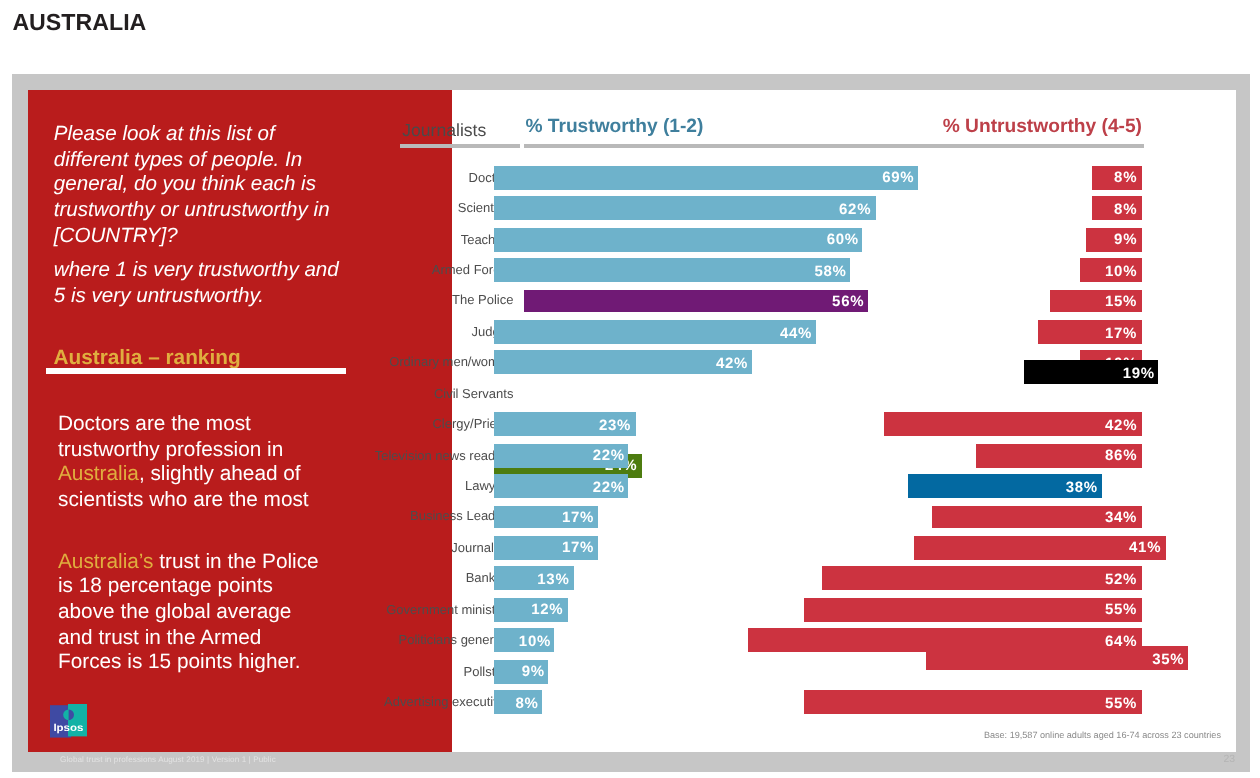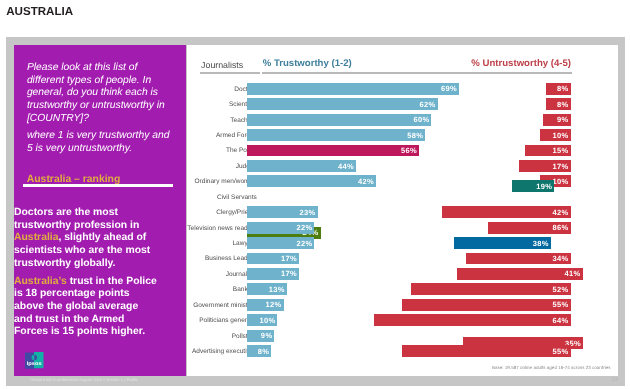--- a/index.html
+++ b/index.html
@@ -6,32 +6,32 @@
   body{width:630px;height:389px;overflow:hidden;font-family:"Liberation Sans",sans-serif;
     -webkit-font-smoothing:antialiased;text-rendering:geometricPrecision;}
   #page{position:relative;width:630px;height:389px;background:#fff;}
 
   #slide-title{position:absolute;left:6.2px;top:4.6px;font-size:11.6px;font-weight:bold;
     letter-spacing:0px;line-height:14px;color:#231f20;font-family:"Liberation Sans",sans-serif;}
 
   #frame{position:absolute;left:6px;top:37px;width:619px;height:348.5px;background:#c6c6c6;}
   #white-area{position:absolute;left:186.7px;top:45px;width:431px;height:331px;background:#fff;}
 
-  #left-panel{position:absolute;left:14px;top:45px;width:172px;height:331px;background:#a21caf;}
+  #left-panel{position:absolute;left:14px;top:45px;width:172px;height:331px;background:#b91c1c;padding-left:40px;}
 
   .q-text>div,.body-text>div{width:max-content;}
   .q-text{position:absolute;left:12.9px;color:#ffffff;font-style:italic;font-size:10.3px;
      line-height:12.6px;font-family:"Liberation Sans",sans-serif;white-space:nowrap;}
   #q1{top:17.2px;}
   #q2{top:85.0px;}
 
   #rank-head{position:absolute;left:12.75px;top:128.7px;color:#e0ae3f;font-weight:bold;font-size:10.4px;line-height:12.9px;}
   #rank-rule{position:absolute;left:9.2px;top:139.2px;width:150.1px;height:2.6px;background:#fff;}
 
-  .body-text{position:absolute;left:0;color:#fff;font-weight:bold;font-size:10.4px;
+  .body-text{position:absolute;left:15px;color:#fff;font-weight:normal;font-size:10.4px;
     line-height:12.6px;white-space:nowrap;}
   #b1{top:162.2px;}
   #b2{top:230.8px;}
   .hl{color:#e0ae3f;}
 
   #logo{position:absolute;left:11px;top:307.3px;width:18.5px;height:16.8px;}
 
   #footer-note{position:absolute;left:30px;top:377.3px;font-size:4.05px;color:#e3e3e3;letter-spacing:.05px;}
   #page-num{position:absolute;left:611.8px;top:377.2px;font-size:5.2px;line-height:6px;color:#b4b4b4;}
 
@@ -72,21 +72,20 @@
         <div>where 1 is very trustworthy and</div>
         <div>5 is very untrustworthy.</div>
       </div>
     <div id="rank-head">Australia – ranking</div>
     <div id="rank-rule"></div>
     <div class="body-text" id="b1">
         <div><span>Doctors are the most</span></div>
         <div><span>trustworthy profession in</span></div>
         <div><span class="hl">Australia</span><span>, slightly ahead of</span></div>
         <div><span>scientists who are the most</span></div>
-        <div><span>trustworthy globally.</span></div>
       </div>
     <div class="body-text" id="b2">
         <div><span class="hl">Australia’s</span><span> trust in the Police</span></div>
         <div><span>is 18 percentage points</span></div>
         <div><span>above the global average</span></div>
         <div><span>and trust in the Armed</span></div>
         <div><span>Forces is 15 points higher.</span></div>
       </div>
     <div id="logo">
       <svg viewBox="0 0 185 168" width="100%" height="100%" shape-rendering="geometricPrecision">
@@ -129,45 +128,45 @@
           <span class="val">9%</span>
         </div>
         <div class="plabel" style="top: 132.06px;">Armed Forces</div>
         <div class="bar-b" style="top: 129.16px; width: 178.282px; background: rgb(110, 178, 203);">
           <span class="val">58%</span>
         </div>
         <div class="bar-r" style="top: 129.16px; width: 30.49px; left: 540.11px; background: rgb(204, 51, 64);">
           <span class="val">10%</span>
         </div>
         <div class="plabel" style="top: 147.48px;">The Police</div>
-        <div class="bar-b" style="top: 144.58px; width: 172.124px; background: #be185d;">
+        <div class="bar-b" style="top: 144.58px; width: 172.124px; background: #701a75; margin-left: 15px;">
           <span class="val">56%</span>
         </div>
         <div class="bar-r" style="top: 144.58px; width: 45.885px; left: 524.715px; background: rgb(204, 51, 64);">
           <span class="val">15%</span>
         </div>
         <div class="plabel" style="top: 162.9px;">Judges</div>
-        <div class="bar-b" style="top: 160px; width: 109px; background: rgb(110, 178, 203);">
+        <div class="bar-b" style="top: 160px; width: 161px; background: rgb(110, 178, 203);">
           <span class="val">44%</span>
         </div>
         <div class="bar-r" style="top: 160px; width: 52.043px; left: 518.557px; background: rgb(204, 51, 64);">
           <span class="val">17%</span>
         </div>
         <div class="plabel" style="top: 178.32px;">Ordinary men/women</div>
         <div class="bar-b" style="top: 175.42px; width: 129.018px; background: rgb(110, 178, 203);">
           <span class="val">42%</span>
         </div>
         <div class="bar-r" style="top: 175.42px; width: 30.49px; left: 540.11px; background: rgb(204, 51, 64);">
           <span class="val">10%</span>
         </div>
         <div class="plabel" style="top: 193.74px;">Civil Servants</div>
         <div class="bar-b" style="top: 190.84px; width: 73.596px; background: #4d7c0f; margin-top: 36px;">
           <span class="val">24%</span>
         </div>
-        <div class="bar-r" style="top: 180px; width: 42px; left: 512.399px; background: #0f766e;">
+        <div class="bar-r" style="top: 180px; width: 67px; left: 512.399px; background: #000000;">
           <span class="val">19%</span>
         </div>
         <div class="plabel" style="top: 209.16px;">Clergy/Priests</div>
         <div class="bar-b" style="top: 206.26px; width: 70.517px; background: rgb(110, 178, 203);">
           <span class="val">23%</span>
         </div>
         <div class="bar-r" style="top: 206.26px; width: 129.018px; left: 441.582px; background: rgb(204, 51, 64);">
           <span class="val">42%</span>
         </div>
         <div class="plabel" style="top: 224.58px;">Television news readers</div>
@@ -216,21 +215,21 @@
         <div class="bar-b" style="top: 314.2px; width: 30.49px; background: rgb(110, 178, 203);">
           <span class="val">10%</span>
         </div>
         <div class="bar-r" style="top: 314.2px; width: 196.756px; left: 373.844px; background: rgb(204, 51, 64);">
           <span class="val">64%</span>
         </div>
         <div class="plabel" style="top: 332.52px;">Pollsters</div>
         <div class="bar-b" style="top: 329.62px; width: 27.411px; background: rgb(110, 178, 203);">
           <span class="val">9%</span>
         </div>
-        <div class="bar-r" style="top: 337px; width: 120px; left: 463.135px; background: rgb(204, 51, 64);">
+        <div class="bar-r" style="top: 323px; width: 131px; left: 463.135px; background: rgb(204, 51, 64);">
           <span class="val">35%</span>
         </div>
         <div class="plabel" style="top: 347.94px;">Advertising executives</div>
         <div class="bar-b" style="top: 345.04px; width: 24.332px; background: rgb(110, 178, 203);">
           <span class="val">8%</span>
         </div>
         <div class="bar-r" style="top: 345.04px; width: 169.045px; left: 401.555px; background: rgb(204, 51, 64);">
           <span class="val">55%</span>
         </div>
       </div>

